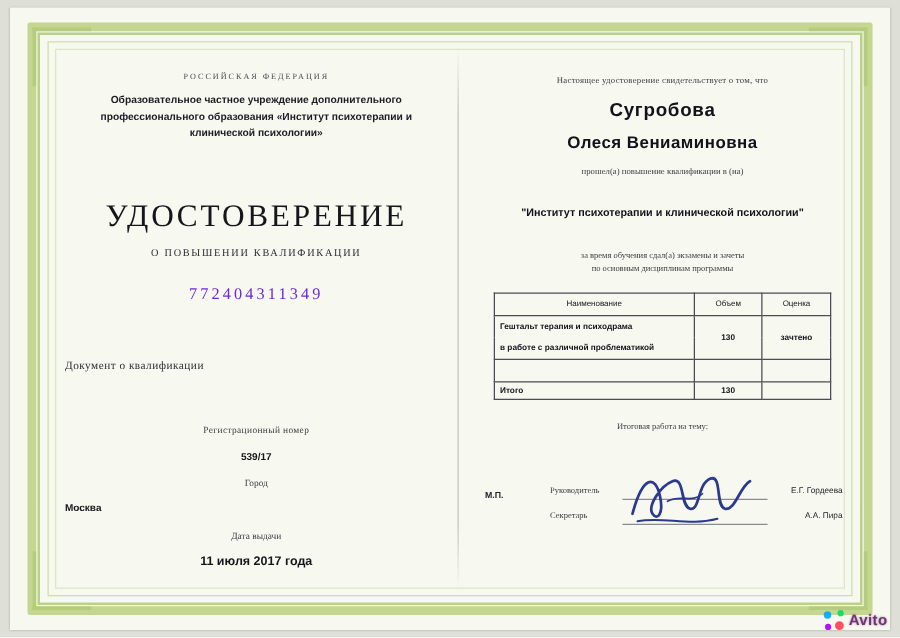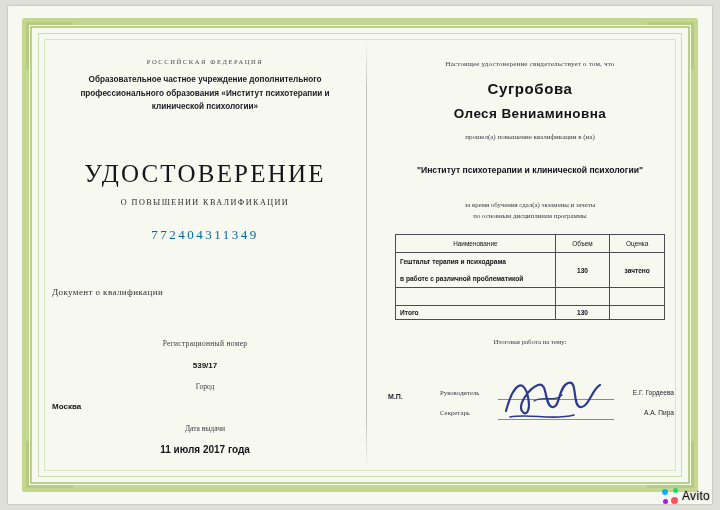--- a/index.html
+++ b/index.html
@@ -131,21 +131,21 @@
     text-align: center;
     font-size: 8.2px;
     letter-spacing: 1.4px;
     color: #2c2c36;
     margin-top: 10px;
   }
   .serial {
     text-align: center;
     font-size: 13px;
     letter-spacing: 2.5px;
-    color: #0369a1;
+    color: #6d28d9;
     margin-top: 20px;
     font-family: "Liberation Serif", serif;
   }
   .doc-kind {
     text-align: left;
     font-size: 9px;
     color: #2e2e38;
     margin-top: 44px;
     letter-spacing: 0.4px;
   }
@@ -362,22 +362,22 @@
     border-radius: 50%;
     display: block;
   }
   .avito .dots i.d1 { width: 6px; height: 6px; left: 0; top: 1px; background: #0af; }
   .avito .dots i.d2 { width: 5px; height: 5px; right: 0; top: 0; background: #04e061; }
   .avito .dots i.d3 { width: 5px; height: 5px; left: 1px; bottom: 0; background: #a0f; }
   .avito .dots i.d4 { width: 7px; height: 7px; right: 0; bottom: 0; background: #ff4053; }
   .avito .word {
     font-family: "Liberation Sans", sans-serif;
     font-size: 12px;
-    font-weight: normal;
-    color: #000000;
+    font-weight: bold;
+    color: #701a75;
     text-shadow: 0 0 2px rgba(0,0,0,0.45);
     letter-spacing: 0.3px;
   }
 </style>
 </head>
 <body>
 
 <div class="page">
   <div class="scan-bg"></div>
 

